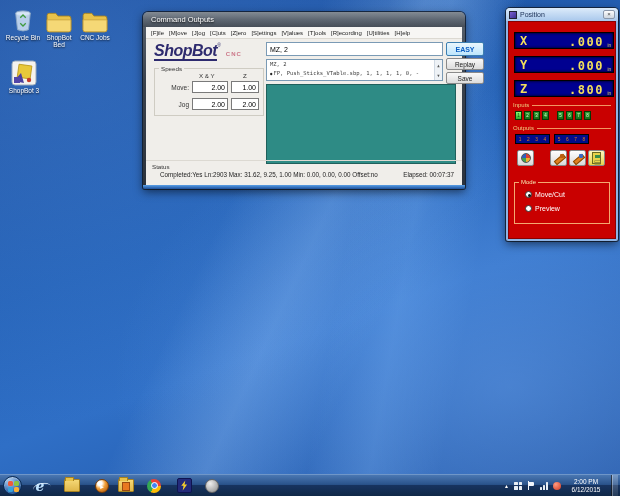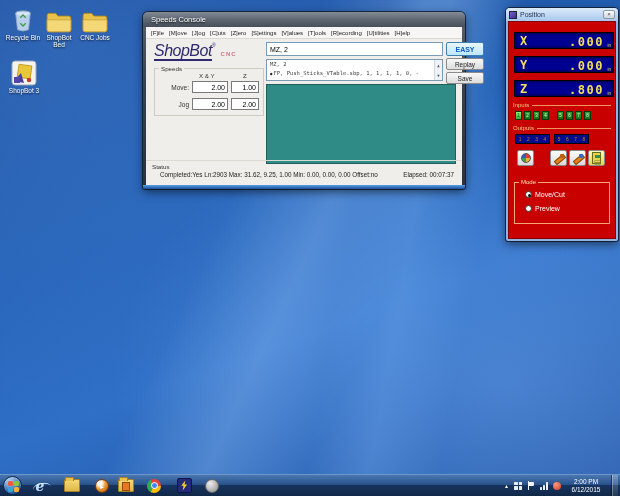--- a/index.html
+++ b/index.html
@@ -23,21 +23,21 @@
     background:linear-gradient(#5a6470,#39414c 40%,#2b323c); z-index:5; }
   .cc-title { height:15px; color:#fff; font-size:7.5px; line-height:15px; padding-left:8px;
     text-shadow:0 1px 2px #000; border-radius:5px 5px 0 0;
     background:linear-gradient(rgba(255,255,255,.25), rgba(255,255,255,.05) 50%, rgba(0,0,0,.15)); }
   .cc-frame { position:absolute; left:3px; right:3px; top:15px; bottom:4px; background:#f0eeea; }
   .cc-menu { height:12px; background:#f7f6f4; border-bottom:1px solid #dcd9d2; display:flex; gap:5px;
     align-items:center; padding:0 5px; font-size:6px; color:#222; white-space:nowrap; overflow:hidden; }
   .cc-menu span { cursor:default; }
   .cc-body { position:absolute; left:0; right:0; top:13px; bottom:25px; }
   .logo { position:absolute; left:8px; top:2px; width:108px; }
-  .logo .brand { font-size:16px; font-weight:normal; font-style:italic; color:#2d2a6e;
+  .logo .brand { font-size:16px; font-weight:bold; font-style:italic; color:#2d2a6e;
     border-bottom:2.5px solid #2d2a6e; padding-bottom:0px; letter-spacing:-0.5px; }
   .logo sup { font-size:5px; color:#2d2a6e; vertical-align:top; }
   .logo .cnc { font-size:6px; font-weight:bold; color:#cc7788; margin-left:5px; letter-spacing:1px; }
   .groupbox { position:absolute; border:1px solid #cfccc3; }
   .gb-label { position:absolute; top:-4px; left:4px; background:#f0eeea; padding:0 2px; font-size:6.2px; color:#333; }
   #speeds { left:8px; top:28px; width:110px; height:48px; }
   .sp-h { position:absolute; font-size:6.2px; color:#333; }
   .sp-l { position:absolute; font-size:6.5px; color:#333; text-align:right; }
   .sp-f { position:absolute; width:36px; height:12px; border:1px solid #7a7a7a; background:#fff;
     font-size:7px; text-align:right; padding-right:2px; font-family:"Liberation Sans",sans-serif; }
@@ -197,21 +197,21 @@
         <path d="M3 21 L10 13 L13 23 Z" fill="#4a3f9e"></path>
         <rect x="3" y="17" width="6" height="6" fill="#5246a8"></rect>
         <circle cx="18" cy="20" r="2.2" fill="#c43a2a"></circle>
       </svg>
     </div>
     <div class="lbl">ShopBot 3</div>
   </div>
 
   <div class="win" id="console">
     <div class="cc-title">
-      <span>Speeds Console</span>
+      <span>Command Outputs</span>
     </div>
     <div class="cc-frame">
       <div class="cc-menu">
         <span>[F]ile</span>
         <span>[M]ove</span>
         <span>[J]og</span>
         <span>[C]uts</span>
         <span>[Z]ero</span>
         <span>[S]ettings</span>
         <span>[V]alues</span>

